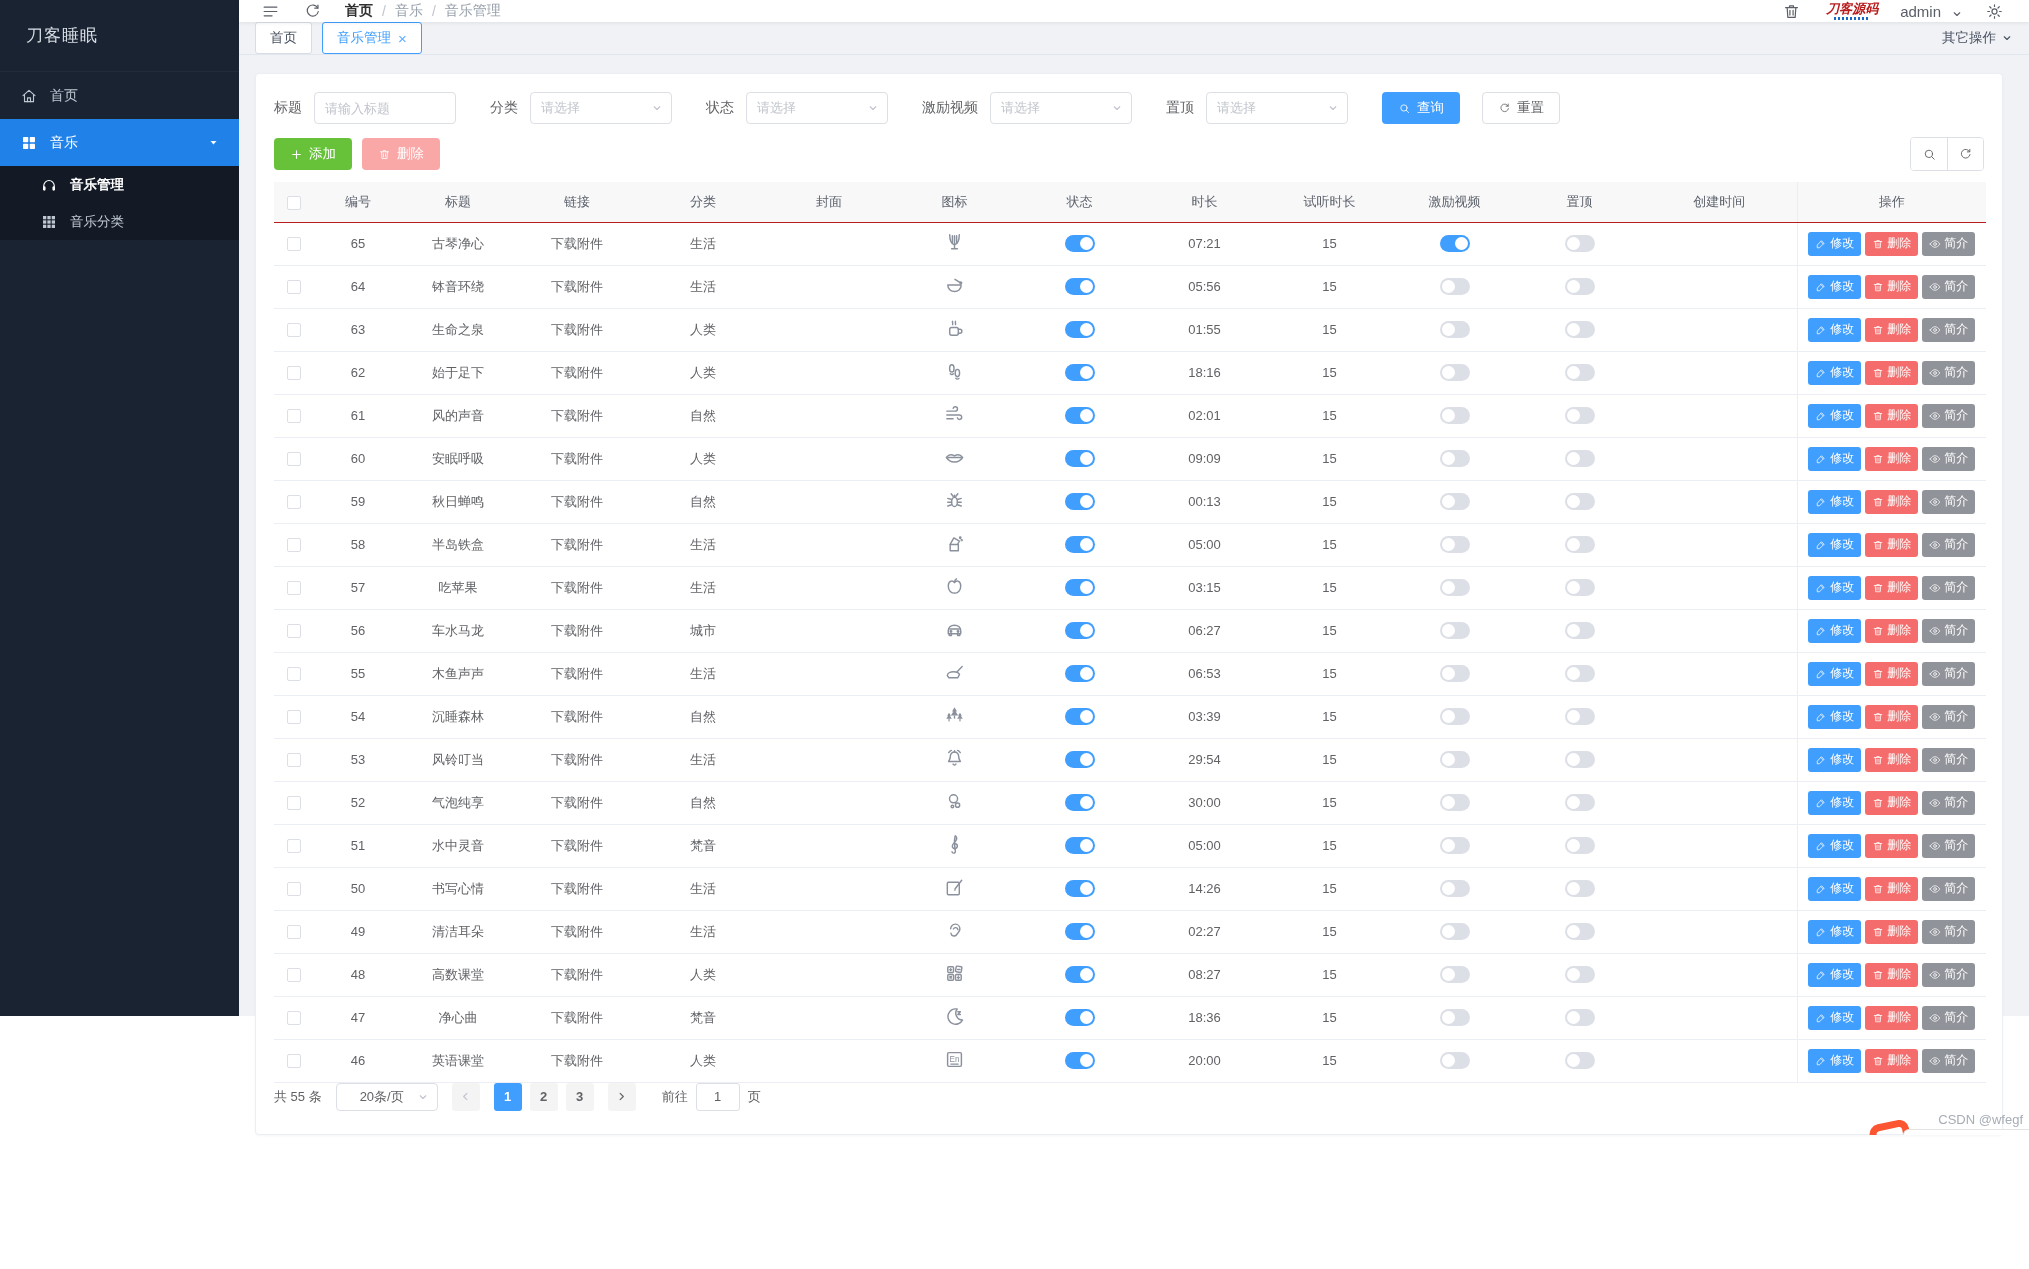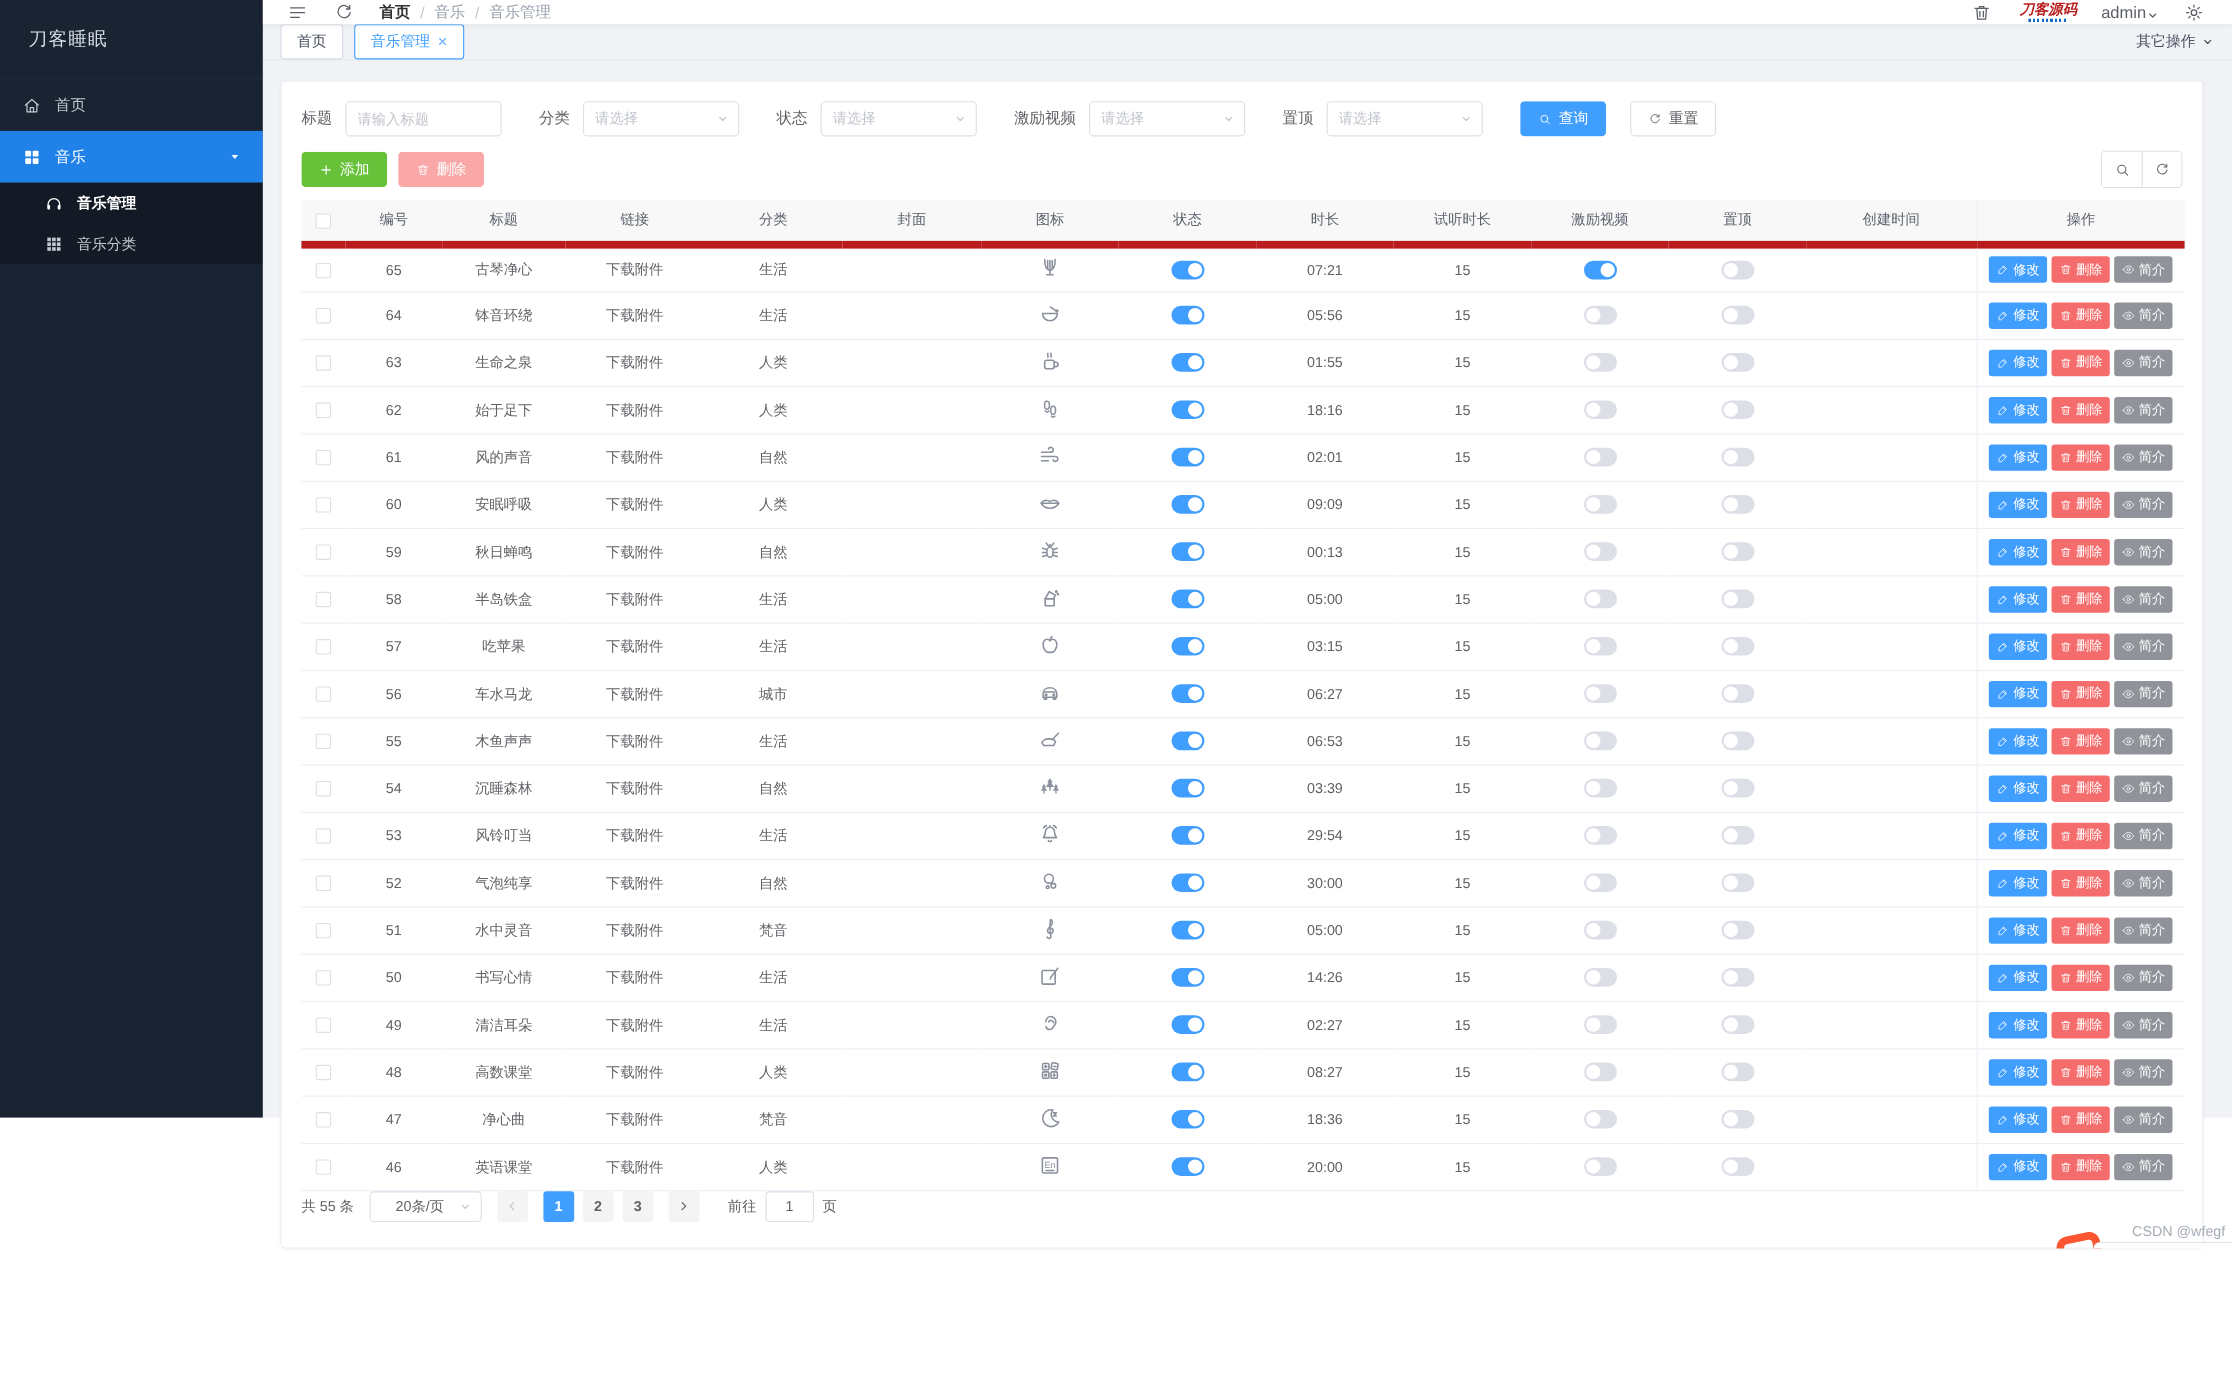--- a/index.html
+++ b/index.html
@@ -23,21 +23,21 @@
   .tb-btn{display:inline-flex;width:22px;height:22px;color:#5a5e66;cursor:pointer;background:none;border:none;align-items:center}
   .tb-btn .icon{width:19px;height:19px}
   .crumbs{display:flex;align-items:center;gap:9px;font-size:14px}
   .crumb-first{color:#303133;font-weight:bold}
   .crumb{color:#97a0ab}
   .crumb-sep{color:#c0c4cc}
   .topbar-right{margin-left:auto;display:flex;align-items:center;gap:22px}
   .mini-logo{display:flex;flex-direction:column;align-items:center;line-height:1;cursor:pointer}
   .mini-logo .t{color:#b91c1c;font-weight:800;font-size:13px;font-style:italic}
   .mini-logo .u{margin-top:2px;width:36px;height:3px;background:repeating-linear-gradient(90deg,#1668c7 0 2px,transparent 2px 4px)}
-  .user-dd{display:flex;align-items:flex-end;gap:0;color:#5a5e66;cursor:pointer;font-size:15px}
+  .user-dd{display:flex;align-items:flex-end;gap:10px;color:#5a5e66;cursor:pointer;font-size:15px}
   .user-dd .icon{width:12px;height:12px}
   
   .tabbar{height:50px;display:flex;align-items:center;padding:0 16px 0 16px;gap:10px;border-bottom:1px solid #e2e6ee}
   .tab{height:32px;display:flex;align-items:center;gap:7px;padding:0 14px;background:#fff;border:1px solid #d8dce5;border-radius:3px;font-size:13.5px;color:#495060;cursor:pointer}
   .tab.active{color:var(--accent,#409eff);border-color:var(--accent,#409eff)}
   .tab-close{font-size:15px;line-height:1;color:inherit;opacity:.85;cursor:pointer}
   .tab-more{margin-left:auto;display:flex;align-items:center;gap:5px;color:#495060;font-size:13.5px;cursor:pointer}
   .tab-more .icon{width:12px;height:12px}
   
   .content{flex:1;position:relative;padding:18px 26px 0 16px}
@@ -57,21 +57,21 @@
   .btn-plain{background:#fff;border-color:#dcdfe6;color:#606266}
   .btn-success{background:var(--success,#67c23a);color:#fff}
   .btn-danger-dis{background:var(--danger-disabled,#f9a7a7);color:#fff;cursor:not-allowed}
   .toolbar-row{display:flex;align-items:center;gap:10px;margin:14px 0 12px;height:32px}
   .tool-group{margin-left:auto;display:flex;border:1px solid #dcdfe6;border-radius:4px;overflow:hidden}
   .tool-group .tg-btn{width:36px;height:32px;display:flex;align-items:center;justify-content:center;background:#fff;border:none;cursor:pointer;color:#606266}
   .tool-group .tg-btn+.tg-btn{border-left:1px solid #dcdfe6}
   .tool-group .icon{width:15px;height:15px}
   
   table{width:100%;border-collapse:collapse;table-layout:fixed;font-size:13px;color:#606266}
-  th{height:40px;background:#f8f8f9;color:#5c626c;font-weight:500;border-bottom:7px solid #b91c1c;text-align:center;white-space:nowrap}
+  th{height:40px;background:#f8f8f9;color:#5c626c;font-weight:500;border-bottom:1px solid #b91c1c;text-align:center;white-space:nowrap}
   td{height:43px;border-bottom:1px solid #ebeef5;text-align:center;white-space:nowrap;overflow:hidden}
   td.op,th.op{border-left:1px solid #ebeef5}
   .cb{display:inline-block;width:14px;height:14px;border:1px solid #dcdfe6;border-radius:2px;background:#fff;vertical-align:middle;cursor:pointer}
   .link{cursor:pointer}
   .row-ic{width:23px;height:23px;color:#8a909c}
   .sw{position:relative;display:inline-block;width:30px;height:17px;border-radius:9px;background:#dcdfe6;vertical-align:middle;cursor:pointer;transition:background .2s}
   .sw::after{content:"";position:absolute;top:2px;left:2px;width:13px;height:13px;border-radius:50%;background:#fff}
   .sw.on{background:var(--accent,#409eff)}
   .sw.on::after{left:15px}
   .bm{display:inline-flex;align-items:center;gap:3px;height:24px;padding:0 7px;border:none;border-radius:3px;color:#fff;font-size:12px;cursor:pointer;font-family:inherit;margin:0 2px;vertical-align:middle}

